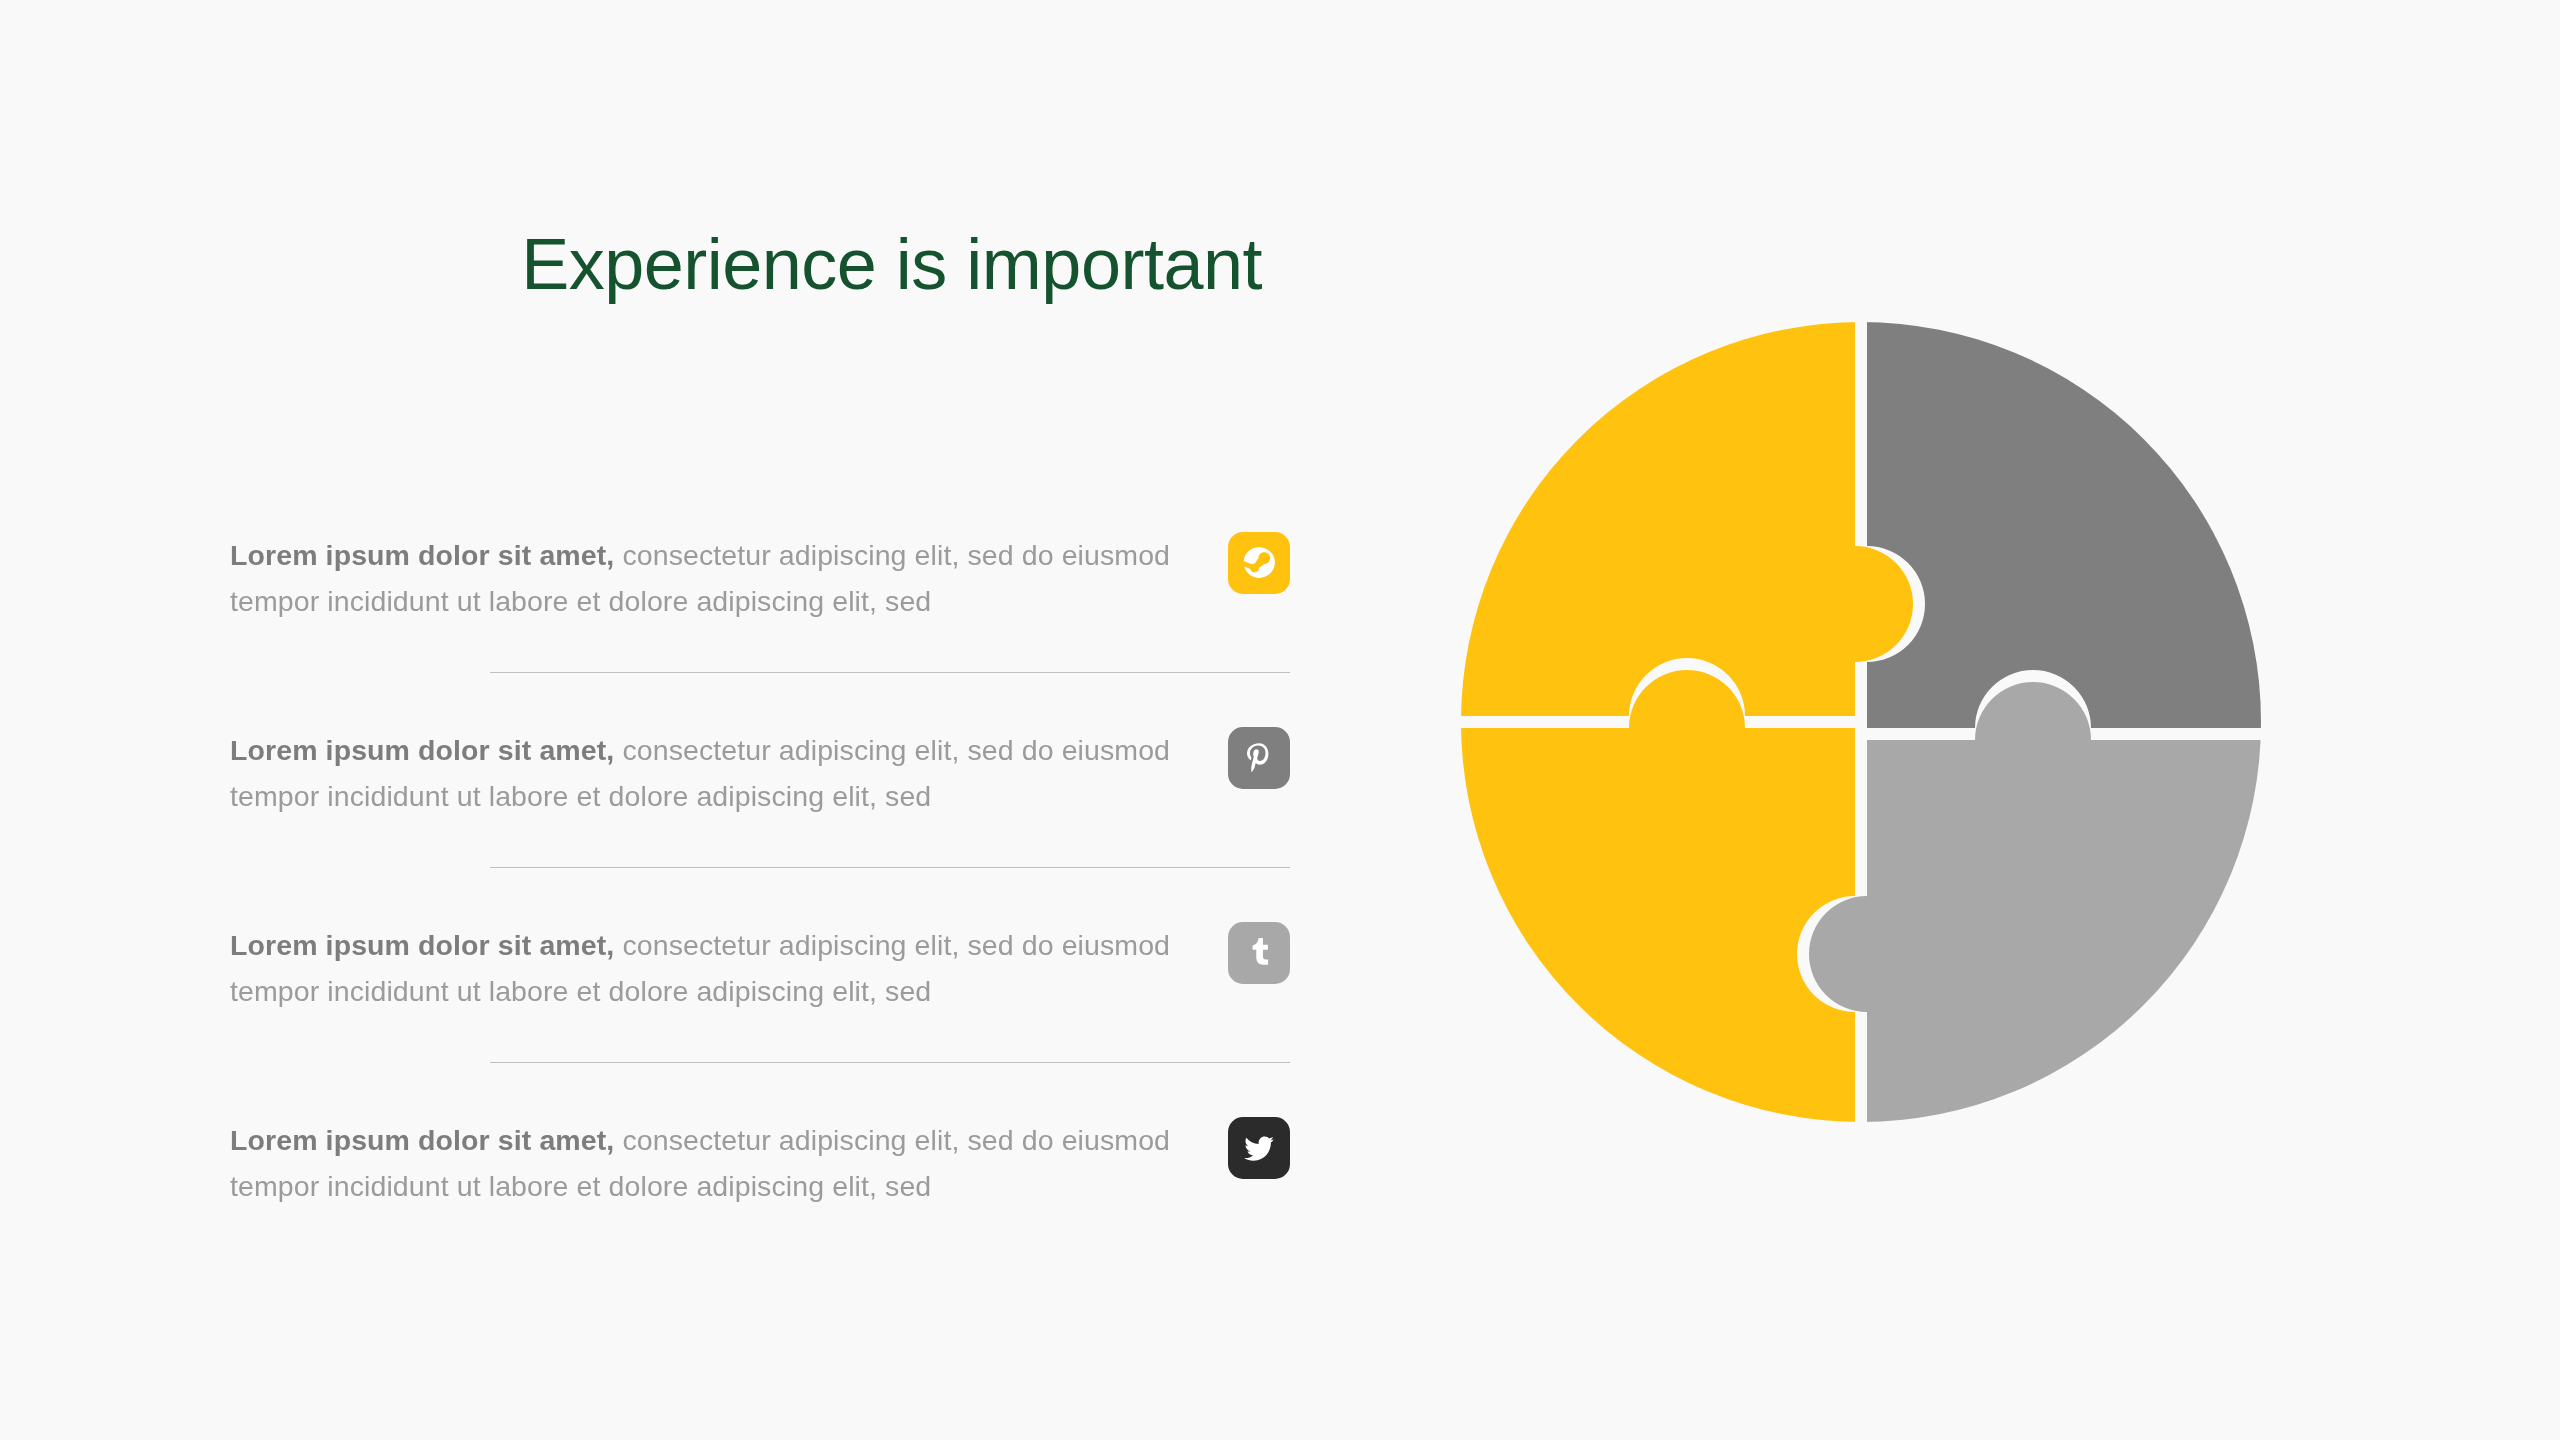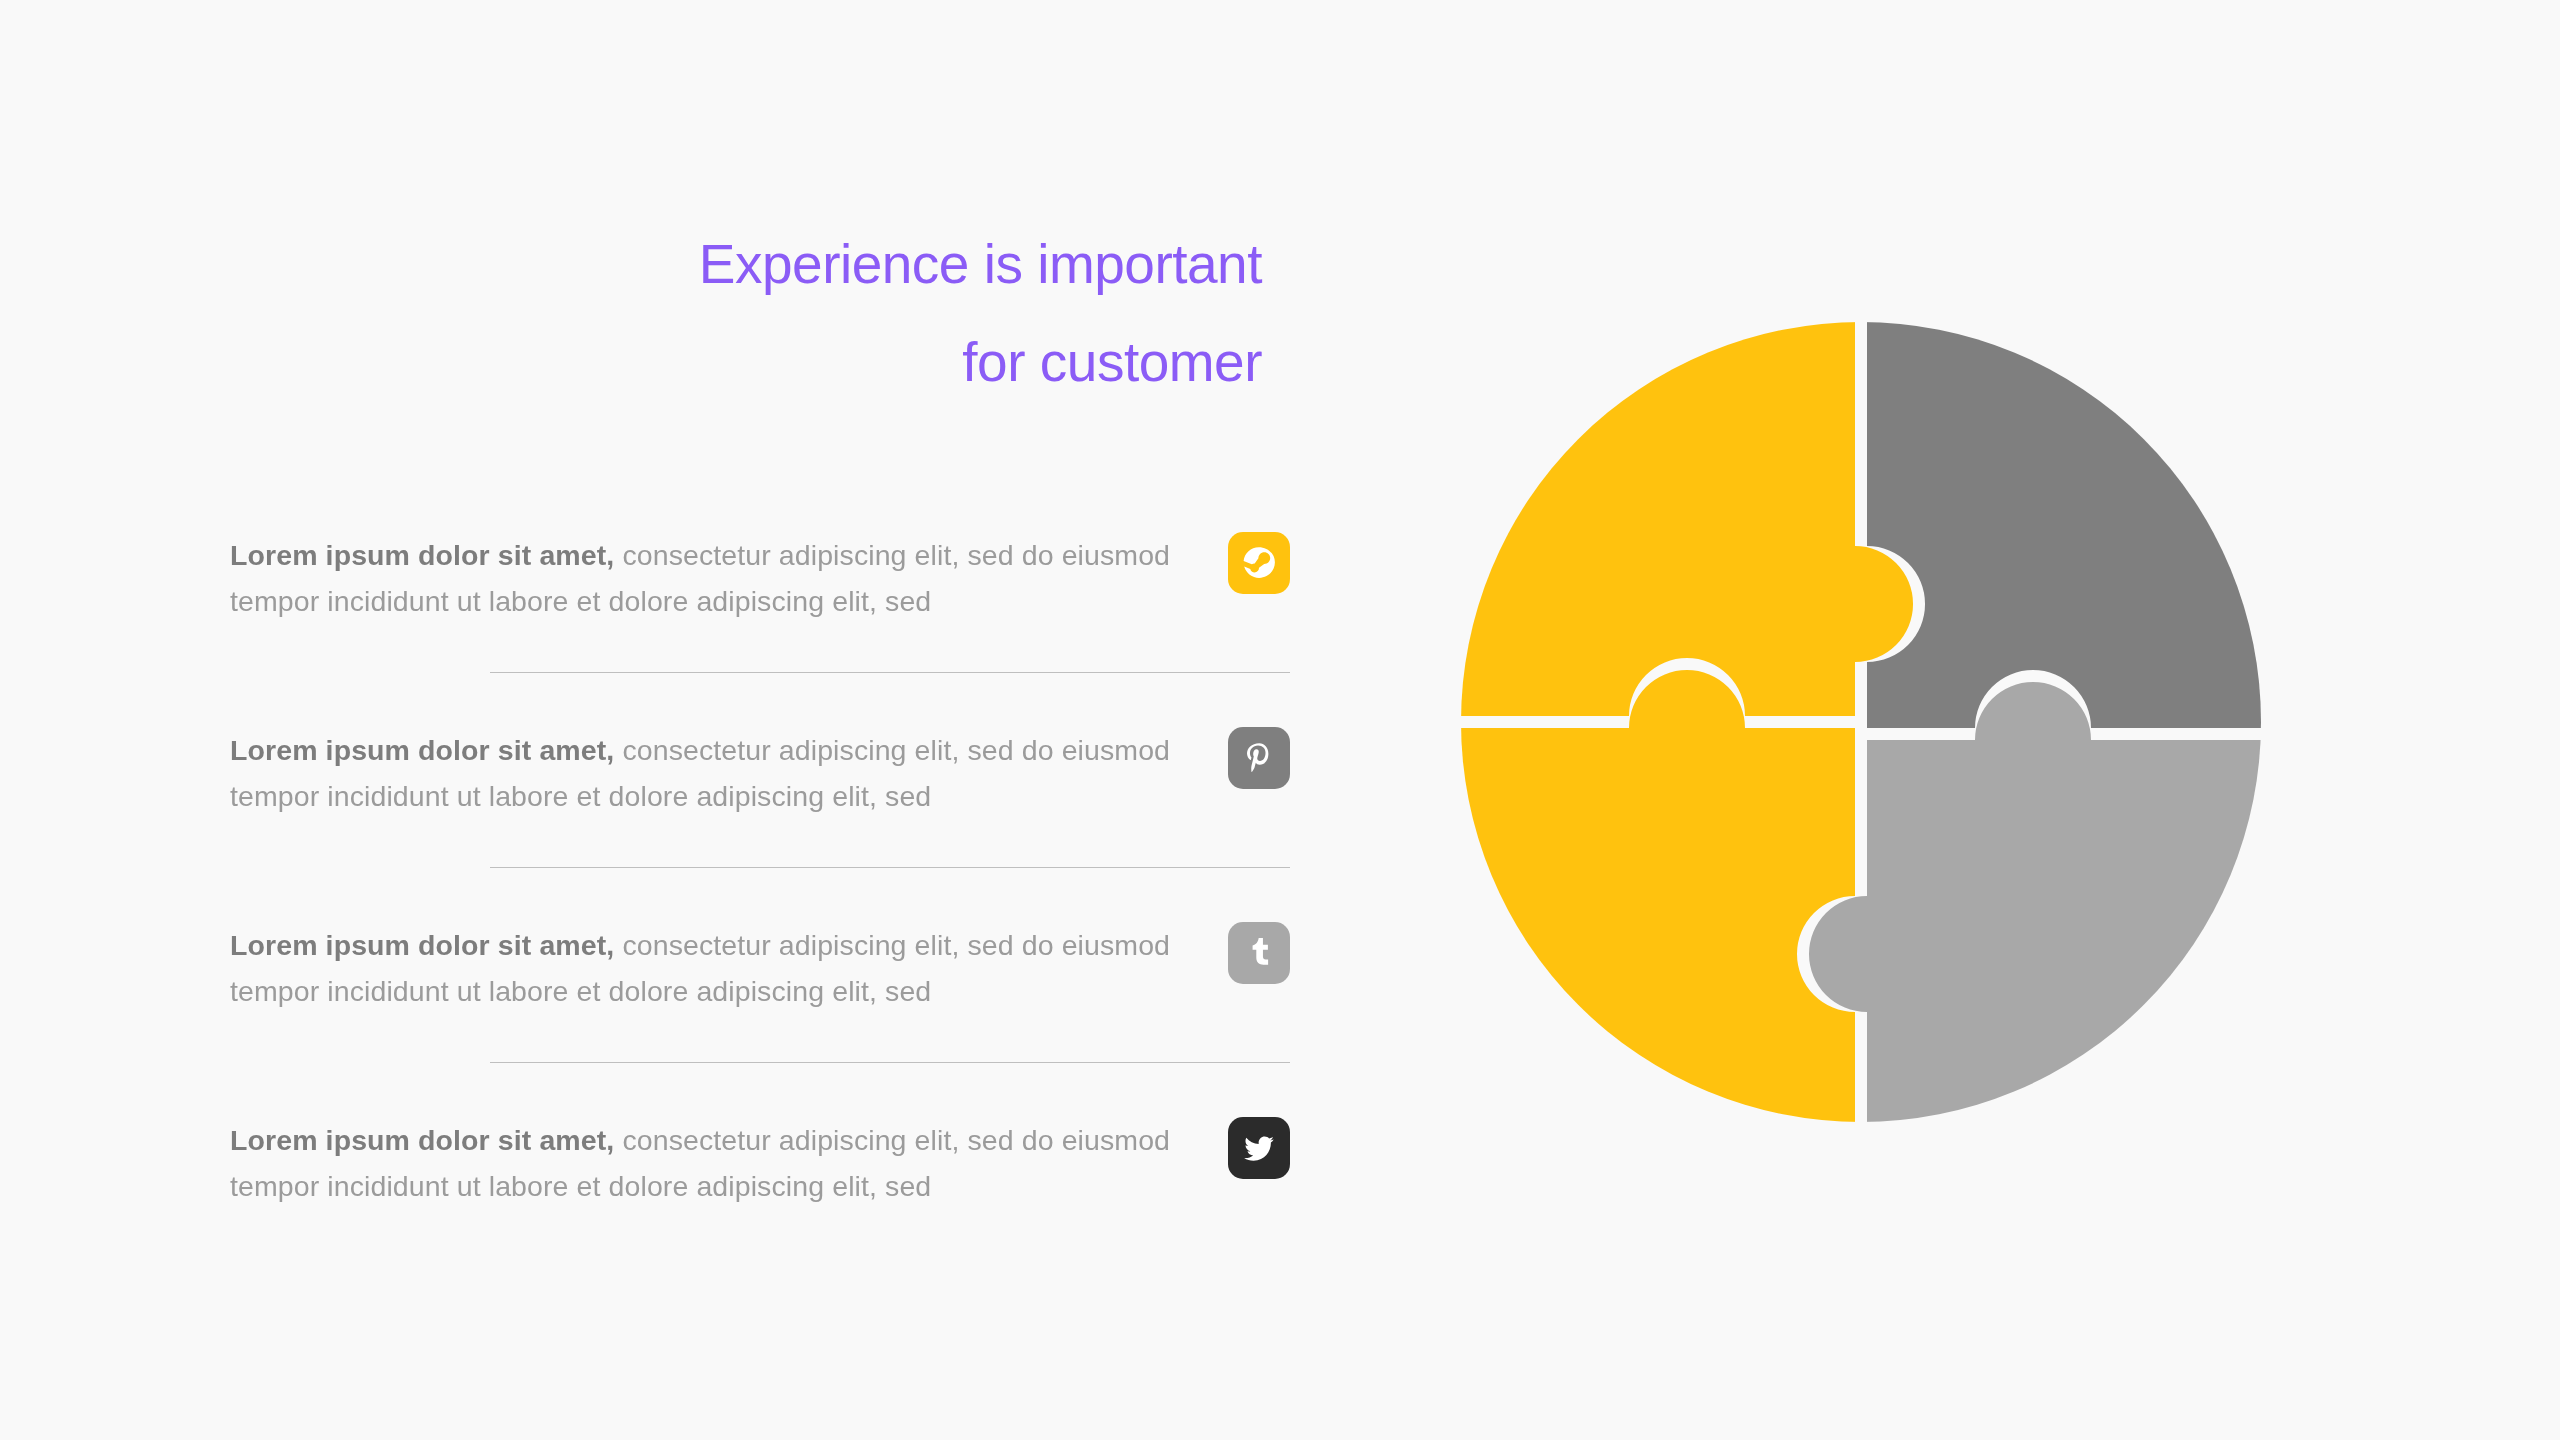--- a/index.html
+++ b/index.html
@@ -26,24 +26,24 @@
   .title-block {
     position: absolute;
     left: 220px;
     top: 215px;
     width: 1042px;
     text-align: right;
   }
   .title-line {
     font-family: "Liberation Sans", sans-serif;
     font-weight: 300;
-    font-size: 55px;
+    font-size: 72px;
     line-height: 98px;
     letter-spacing: -0.5px;
-    color: #8b5cf6;
+    color: #14532d;
     white-space: nowrap;
   }
 
   
   .list {
     position: absolute;
     left: 220px;
     top: 520px;
     width: 1070px;
   }
@@ -107,21 +107,20 @@
   }
   .puzzle svg { display: block; width: 100%; height: 100%; }
 </style>
 </head>
 <body>
 
 <div class="slide">
 
   <div class="title-block">
     <div class="title-line">Experience is important</div>
-    <div class="title-line">for customer</div>
   </div>
 
   <div class="list">
 
     <div class="row">
       <div class="row-text">
         <div class="row-line"><span class="lead">Lorem ipsum dolor sit amet,</span><span> consectetur adipiscing elit, sed do eiusmod</span></div>
         <div class="row-line">tempor incididunt ut labore et dolore adipiscing elit, sed</div>
       </div>
       <div class="icon-tile" style="background:#FFC20E">

